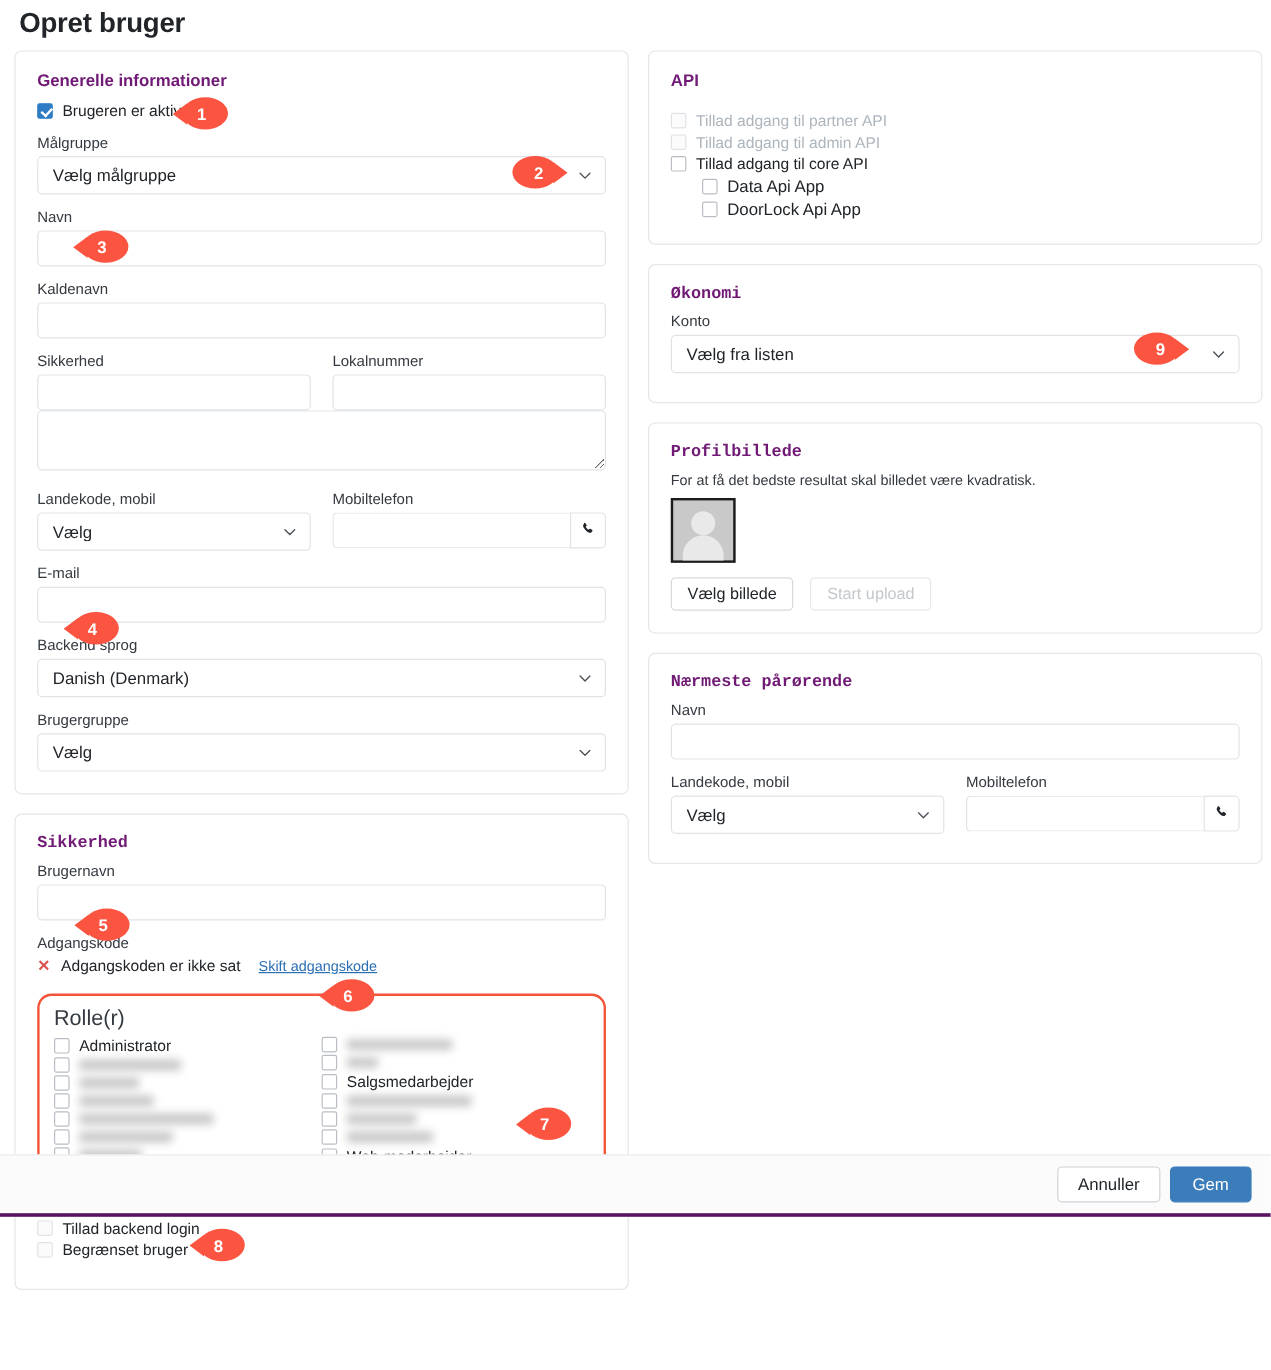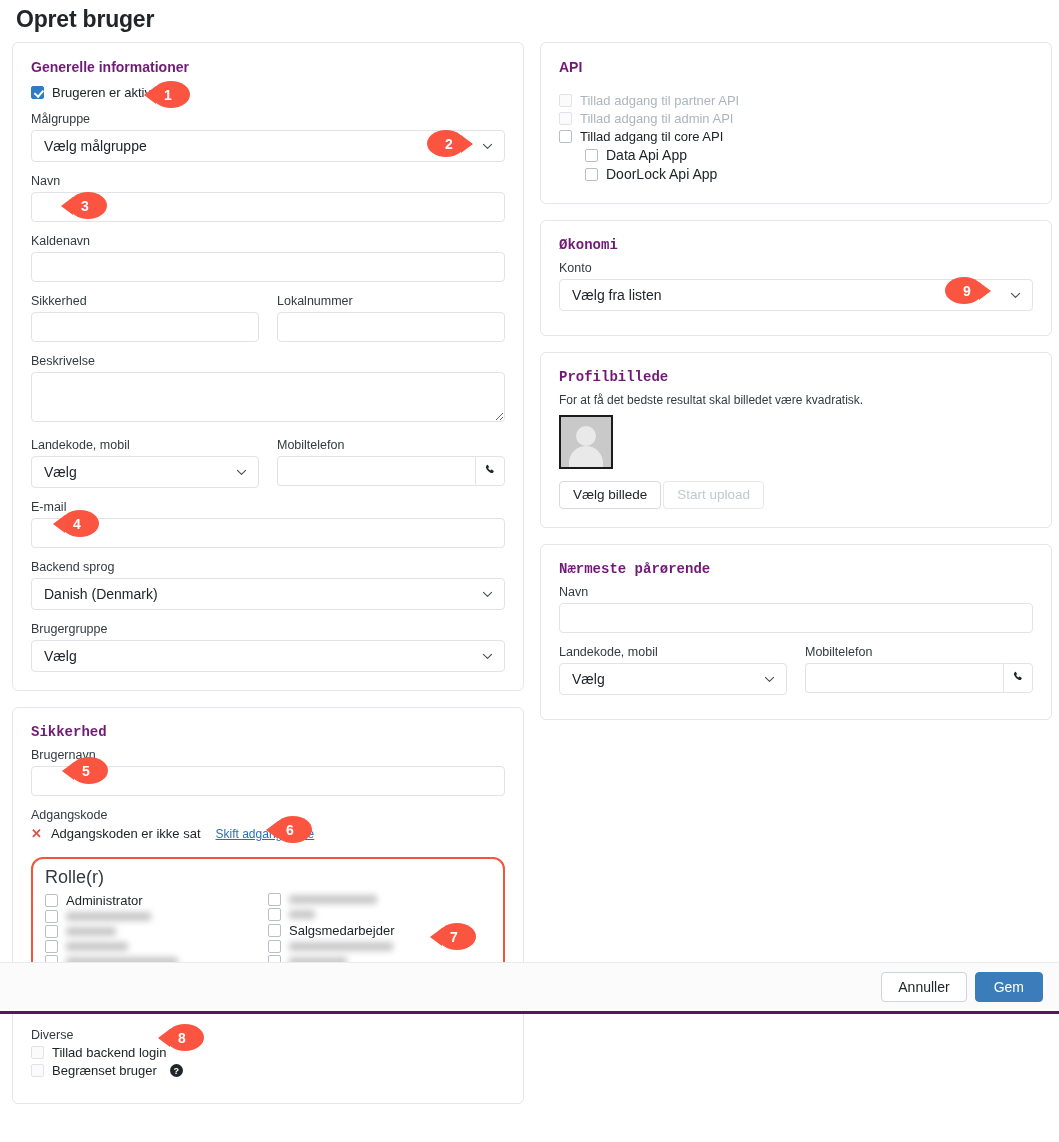--- a/index.html
+++ b/index.html
@@ -106,21 +106,21 @@
     position: relative; overflow:hidden;
   }
   .avatar .head {
     position:absolute; left:50%; top:9px; transform:translateX(-50%);
     width:20px;height:20px;border-radius:50%;background:#e9e9e9;
   }
   .avatar .body {
     position:absolute; left:50%; top:29px; transform:translateX(-50%);
     width:34px;height:30px;border-radius:17px 17px 0 0;background:#e9e9e9;
   }
-  .btn-row { display:flex; gap:2px; margin-top:12px; }
+  .btn-row { display:flex; gap:14px; margin-top:12px; }
   .btn {
     height:28px; padding: 0 13px;
     border:1px solid #d6dade; border-radius:4px; background:#fff;
     font-size:13.5px; color:#212529; cursor:pointer; line-height:26px;
     font-family:"Liberation Sans", sans-serif;
   }
   .btn.disabled { color:#c3c8cd; border-color:#e6e9ec; cursor:default; }
 
   
   .pw-line { display:flex; align-items:center; gap:9px; margin-top:2px; }
@@ -232,21 +232,20 @@
         <div>
           <label class="lbl">Sikkerhed</label>
           <input class="inp" value="" style="">
         </div>
         <div>
           <label class="lbl">Lokalnummer</label>
           <input class="inp" value="" style="">
         </div>
       </div>
 
-      <label class="lbl">Beskrivelse</label>
       <textarea class="inp" style=""></textarea>
 
       <div class="row2">
         <div>
           <label class="lbl">Landekode, mobil</label>
           <div class="sel-wrap">
             <select class="sel">
               <option>Vælg</option>
             </select>
             <span class="chev">

